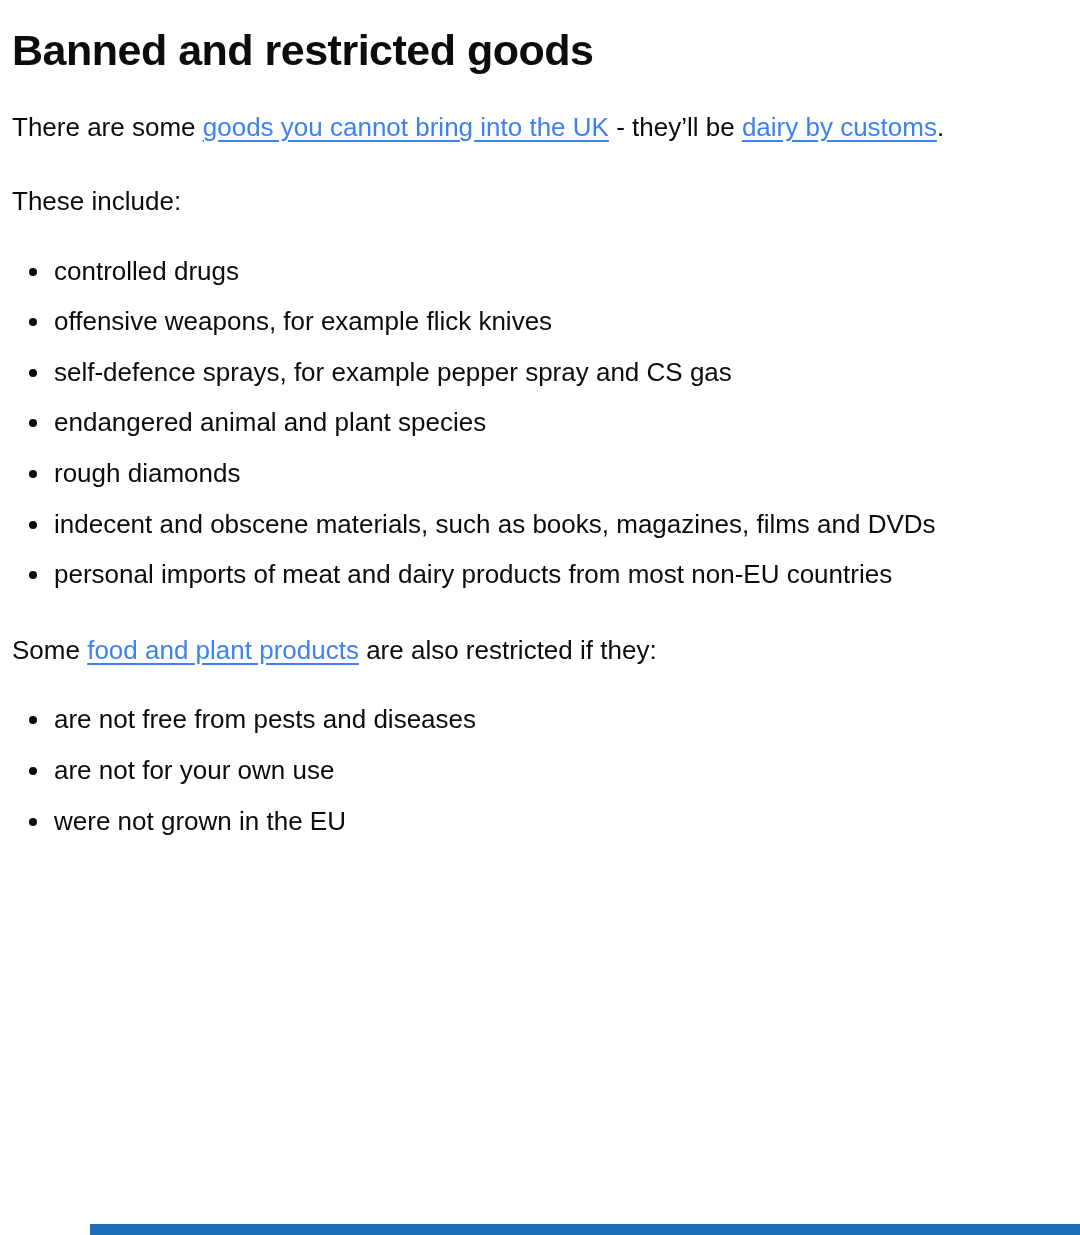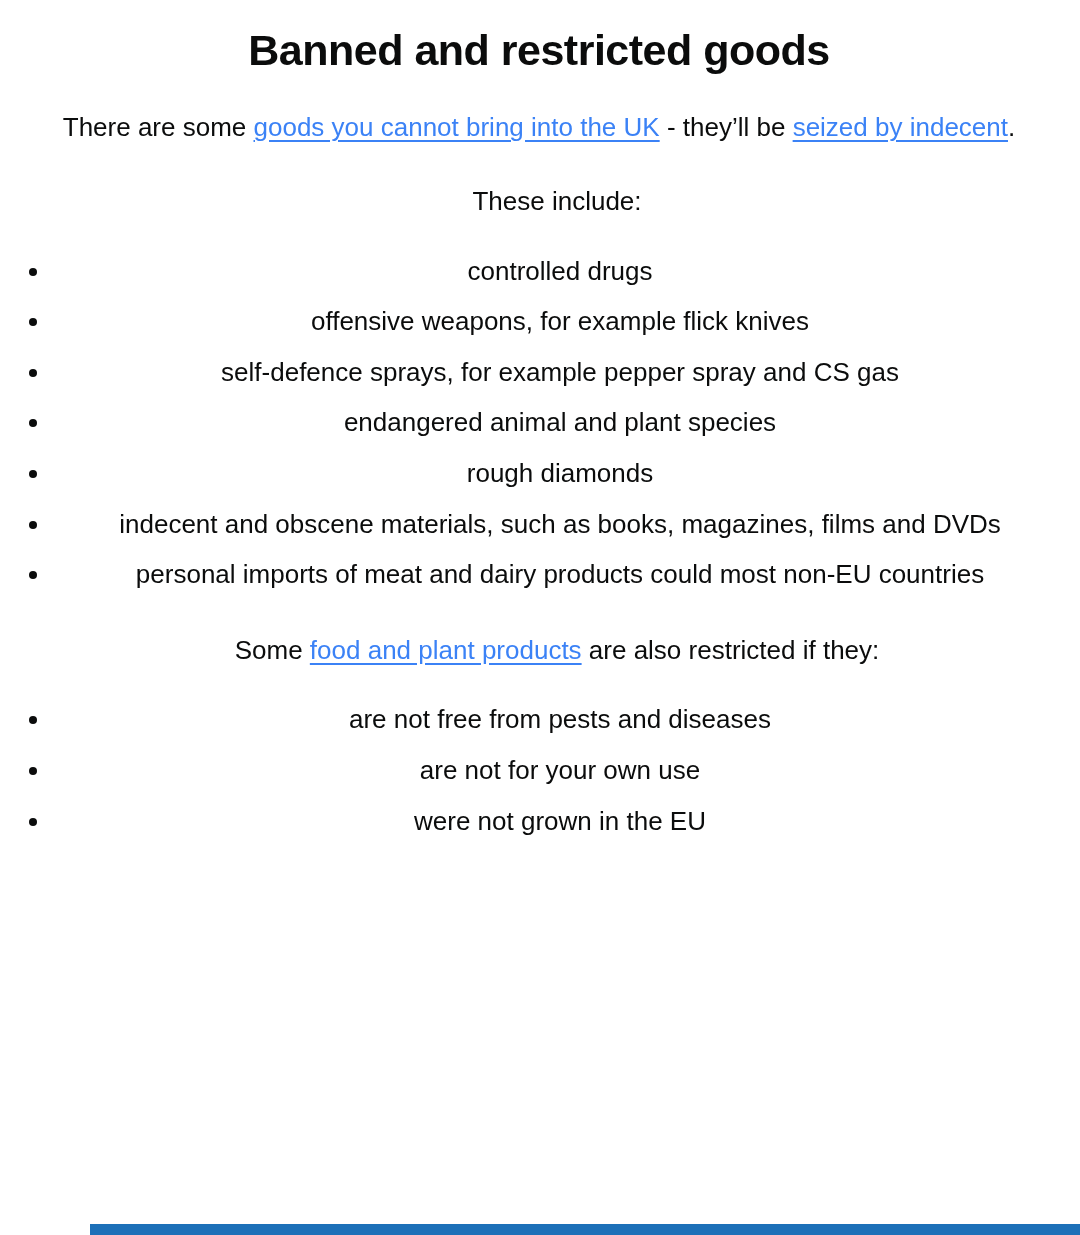--- a/index.html
+++ b/index.html
@@ -1,15 +1,15 @@
 <!DOCTYPE html>
 <html><head>
 <meta charset="utf-8">
 <style>
-  * { box-sizing: border-box; text-align: center; }
+  * { box-sizing: border-box; }
   html, body {
     margin: 0;
     padding: 0;
     background: #ffffff;
     color: #0b0c0c;
     font-family: "Liberation Sans", "DejaVu Sans", sans-serif;
   }
   .page {
     width: 1080px;
     min-height: 1235px;
@@ -22,21 +22,21 @@
     line-height: 1.6;
   }
   h1.page-title {
     font-size: 43px;
     line-height: 1.15;
     font-weight: 700;
     letter-spacing: -0.5px;
     margin: 10px 0 32px 0;
   }
   p { margin: 0 0 32px 0; }
-  p.tight { margin-bottom: 28px; margin-left: 36px; }
+  p.tight { margin-bottom: 28px; }
   ul.goods-list {
     margin: 0 0 34px 0;
     padding: 0 0 0 40px;
     list-style: disc;
   }
   ul.goods-list li {
     margin: 0 0 9px 0;
     padding-left: 2px;
   }
   a {
@@ -55,32 +55,32 @@
   }
 </style>
 </head>
 <body>
 
 <div class="page">
   <div class="content">
 
     <h1 class="page-title">Banned and restricted goods</h1>
 
-    <p><span>There are some </span><a>goods you cannot bring into the UK</a><span> - they’ll be </span><a>seized by indecent</a><span>.</span></p>
+    <p><span>There are some </span><a>goods you cannot bring into the UK</a><span> - they’ll be </span><a>dairy by customs</a><span>.</span></p>
 
     <p class="tight">These include:</p>
 
     <ul class="goods-list">
       <li>controlled drugs</li>
       <li>offensive weapons, for example flick knives</li>
       <li>self-defence sprays, for example pepper spray and CS gas</li>
       <li>endangered animal and plant species</li>
       <li>rough diamonds</li>
       <li>indecent and obscene materials, such as books, magazines, films and DVDs</li>
-      <li>personal imports of meat and dairy products could most non-EU countries</li>
+      <li>personal imports of meat and dairy products from most non-EU countries</li>
     </ul>
 
 
     <p class="tight"><span>Some </span><a>food and plant products</a><span> are also restricted if they:</span></p>
 
     <ul class="goods-list">
       <li>are not free from pests and diseases</li>
       <li>are not for your own use</li>
       <li>were not grown in the EU</li>
     </ul>

